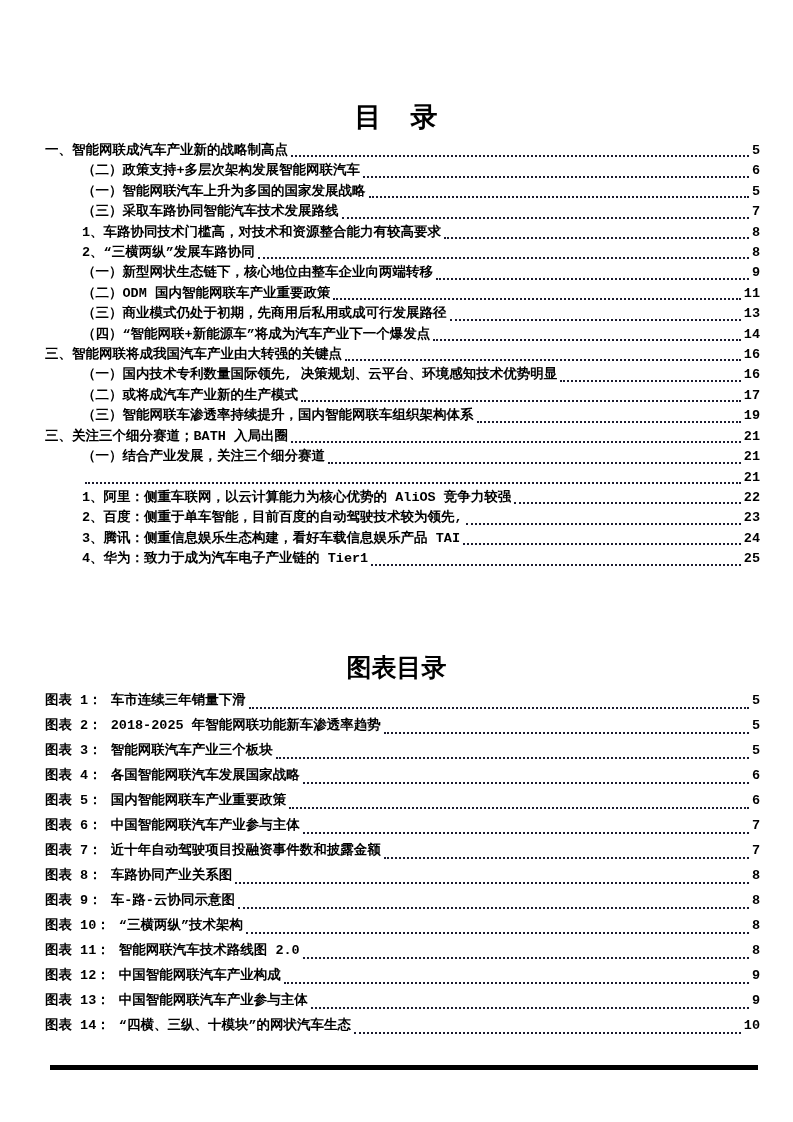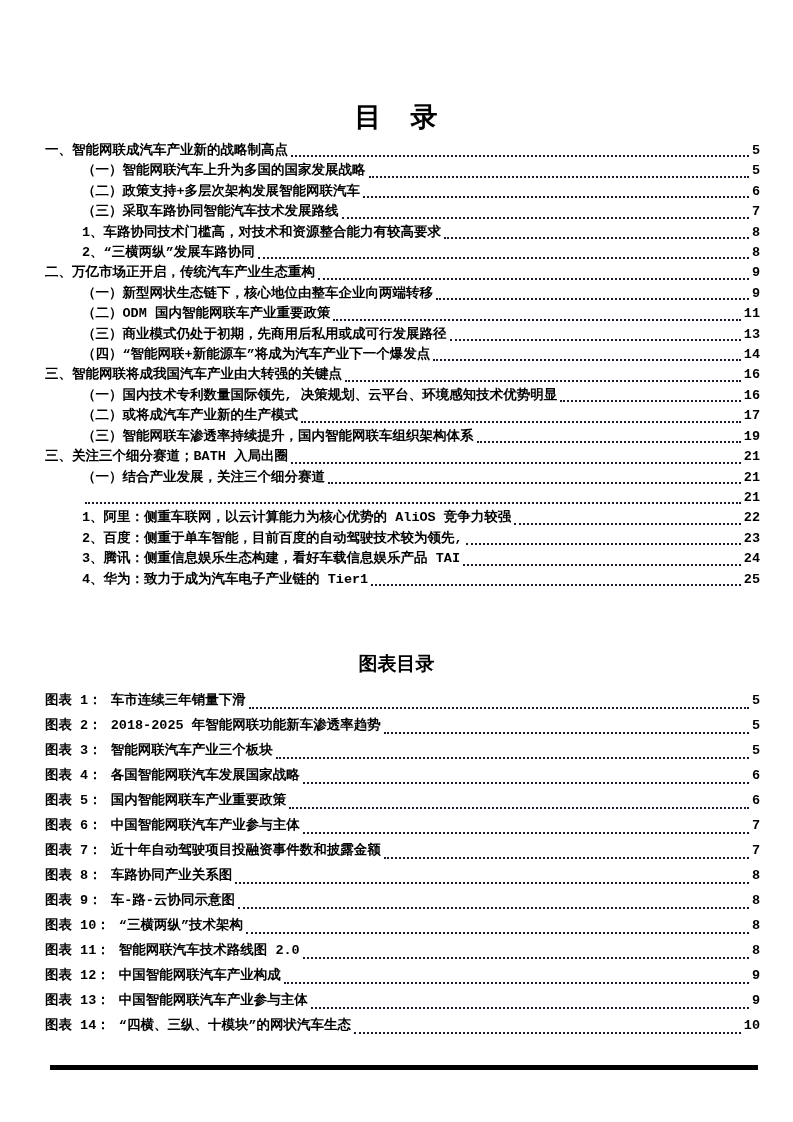--- a/index.html
+++ b/index.html
@@ -13,21 +13,21 @@
     padding-left:23px;
   }
   .doc-title{
     position:absolute;top:99px;left:0;width:793px;
     margin:0;text-align:center;
     font-size:27px;font-weight:700;letter-spacing:1px;
   }
   .figures-title{
     position:absolute;top:651px;left:0;width:793px;
     margin:0;text-align:center;
-    font-size:19px;font-weight:700;
+    font-size:25px;font-weight:700;
   }
   .toc{position:absolute;left:45px;top:141px;width:715px;}
   .figures{position:absolute;left:45px;top:688px;width:715px;}
   .row{
     display:flex;
     line-height:20.4px;font-size:13.5px;font-weight:600;
     white-space:nowrap;
   }
   .figures .row{line-height:25px;}
   .row.lv1{padding-left:37px;}
@@ -54,48 +54,43 @@
 <div class="page" style="--page-bg: #ffffff; --text-color: #000000; --leader-color: #1b1b2e; --rule-color: #000000;">
   <h1 class="doc-title">目　录</h1>
 
   <nav class="toc" id="toc-list">
       <div class="row">
         <span class="label">一、智能网联成汽车产业新的战略制高点</span>
         <span class="leader"></span>
         <span class="pg">5</span>
       </div>
       <div class="row lv1">
+        <span class="label">（二）政策支持+多层次架构发展智能网联汽车</span>
+        <span class="leader"></span>
+        <span class="pg">6</span>
+      </div>
+      <div class="row lv1">
         <span class="label">（一）智能网联汽车上升为多国的国家发展战略</span>
         <span class="leader"></span>
         <span class="pg">5</span>
       </div>
       <div class="row lv1">
-        <span class="label">（二）政策支持+多层次架构发展智能网联汽车</span>
-        <span class="leader"></span>
-        <span class="pg">6</span>
-      </div>
-      <div class="row lv1">
         <span class="label">（三）采取车路协同智能汽车技术发展路线</span>
         <span class="leader"></span>
         <span class="pg">7</span>
       </div>
       <div class="row lv1">
         <span class="label">1、车路协同技术门槛高，对技术和资源整合能力有较高要求</span>
         <span class="leader"></span>
         <span class="pg">8</span>
       </div>
       <div class="row lv1">
         <span class="label">2、“三横两纵”发展车路协同</span>
         <span class="leader"></span>
         <span class="pg">8</span>
-      </div>
-      <div class="row">
-        <span class="label">二、万亿市场正开启，传统汽车产业生态重构</span>
-        <span class="leader"></span>
-        <span class="pg">9</span>
       </div>
       <div class="row lv1">
         <span class="label">（一）新型网状生态链下，核心地位由整车企业向两端转移</span>
         <span class="leader"></span>
         <span class="pg">9</span>
       </div>
       <div class="row lv1">
         <span class="label">（二）ODM 国内智能网联车产业重要政策</span>
         <span class="leader"></span>
         <span class="pg">11</span>

